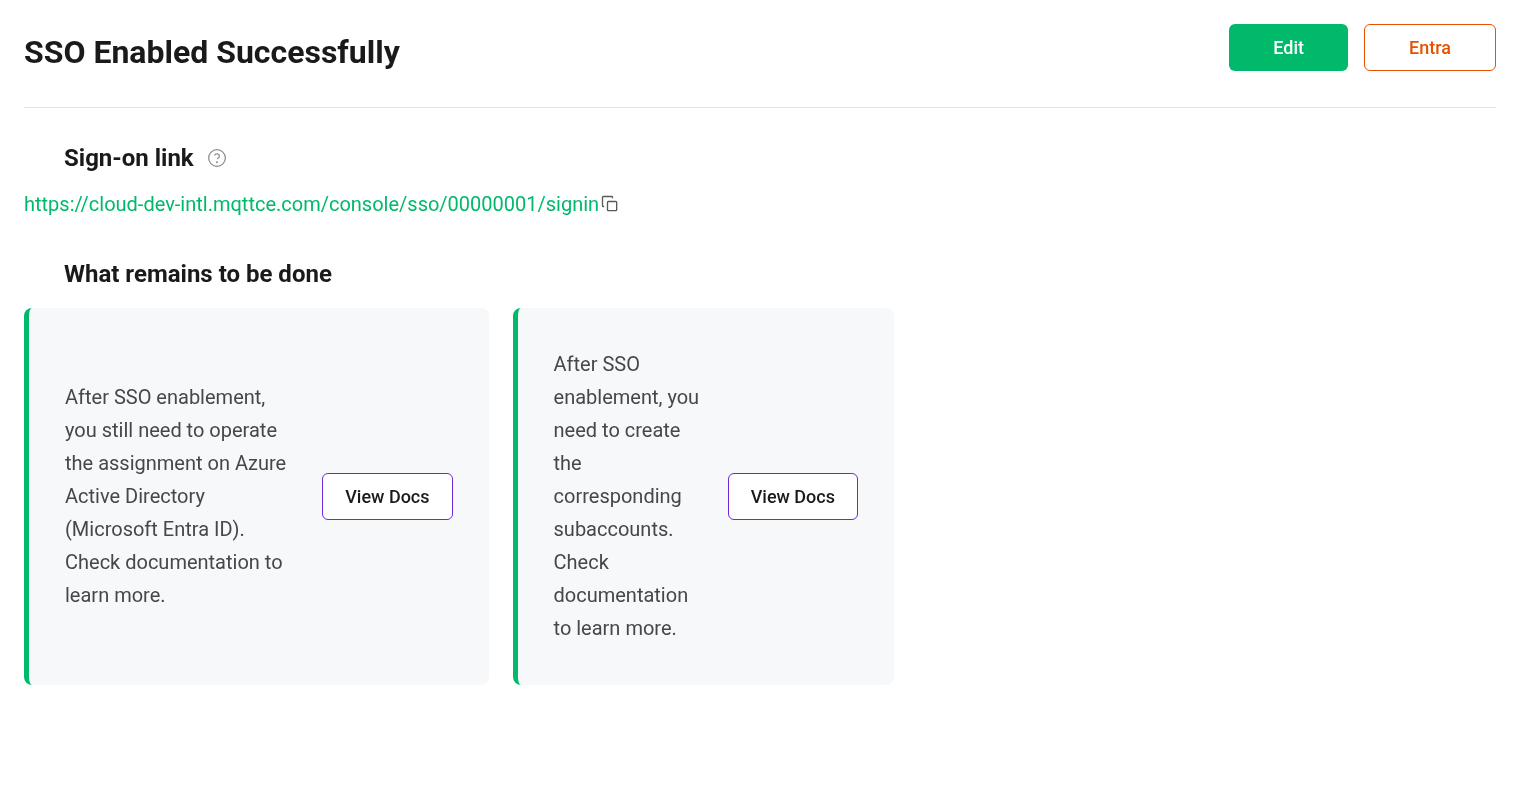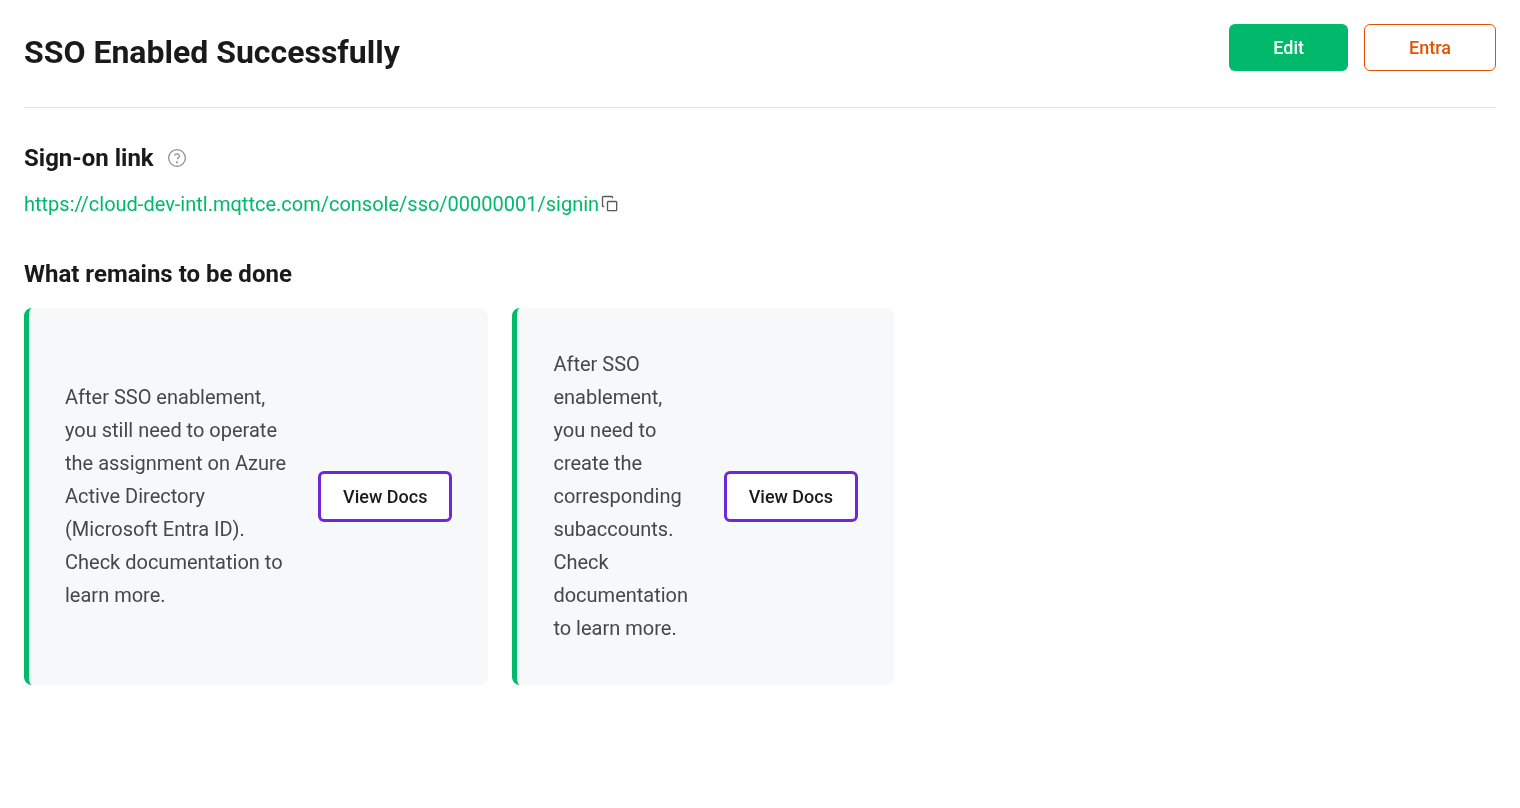--- a/index.html
+++ b/index.html
@@ -52,20 +52,21 @@
       margin-bottom: 44px;
     }
     .section-title {
       font-size: 24px;
       font-weight: 700;
       color: #1a1a1a;
       margin-bottom: 20px;
       display: flex;
       align-items: center;
       gap: 13px;
+      margin-left: 40px;
     }
     .help-icon {
       display: inline-flex;
       align-items: center;
       justify-content: center;
       width: 20px;
       height: 20px;
       color: #8c8c8c;
     }
     .link-row {
@@ -104,21 +105,21 @@
     }
     .todo-text {
       font-size: 20px;
       color: #474747;
       line-height: 1.65;
       flex: 1;
     }
     .btn-outline {
       background: #ffffff;
       color: #1a1a1a;
-      border: 3px solid #6d28d9;
+      border: 1px solid #6d28d9;
       padding: 12px 22px;
       font-size: 18px;
       font-weight: 500;
       border-radius: 6px;
       cursor: pointer;
       font-family: inherit;
       white-space: nowrap;
     }
   </style>
 </head>

